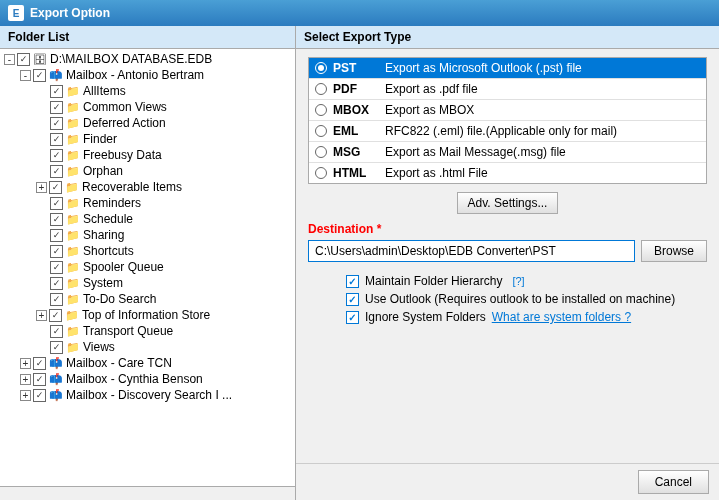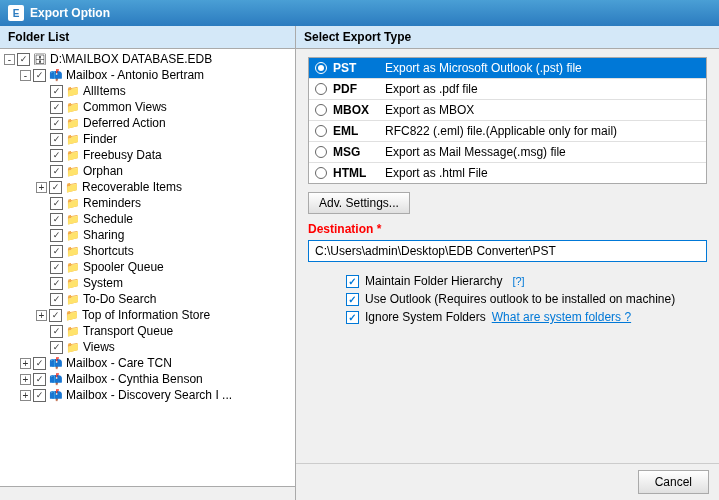--- a/index.html
+++ b/index.html
@@ -135,21 +135,21 @@
     }
     .radio-btn.selected { border-color: #0078d7; }
     .radio-btn.selected::after { content: ''; width: 6px; height: 6px; border-radius: 50%; background: white; }
     .export-row.selected .radio-btn { background: #0078d7; border-color: white; }
     .export-type-name { width: 52px; font-weight: bold; font-size: 12px; }
     .export-desc { font-size: 12px; }
 
     
     .adv-row {
       display: flex;
-      justify-content: flex-start;
+      justify-content: center;
     }
     .adv-btn {
       padding: 3px 10px;
       background: linear-gradient(to bottom, #fff, #e0e0e0);
       border: 1px solid #aaa;
       cursor: pointer;
       font-size: 12px;
     }
 
     
@@ -432,20 +432,21 @@
       <div class="adv-row">
         <button class="adv-btn">Adv. Settings...</button>
       </div>
 
       <div>
         <div class="dest-label">
           <span>Destination</span><span style="color:red"> *</span>
         </div>
         <div class="dest-row">
           <input class="dest-input" id="dest-input" type="text" value="C:\Users\admin\Desktop\EDB Converter\PST" style="">
+          <button class="browse-btn">Browse</button>
         </div>
       </div>
 
       <div id="options-section">
           <div class="option-row">
             <span class="opt-checkbox checked"></span>
             <span class="opt-label">Maintain Folder Hierarchy</span>
             <span class="qmark">[?]</span>
           </div>
           <div class="option-row">

